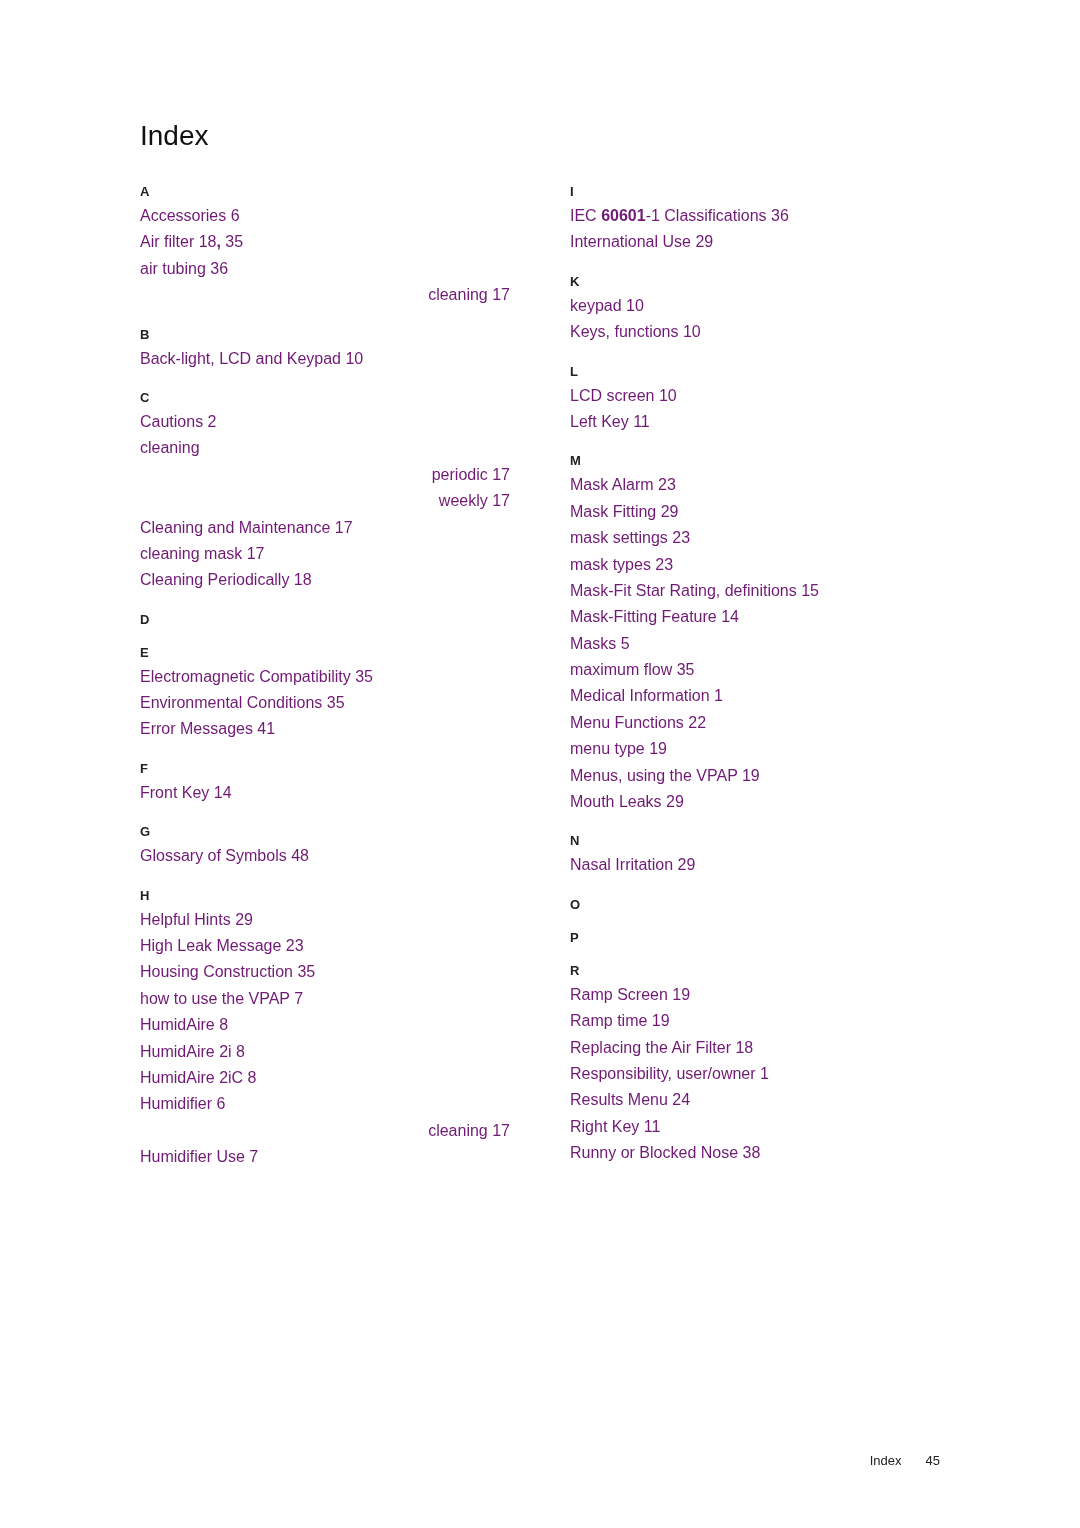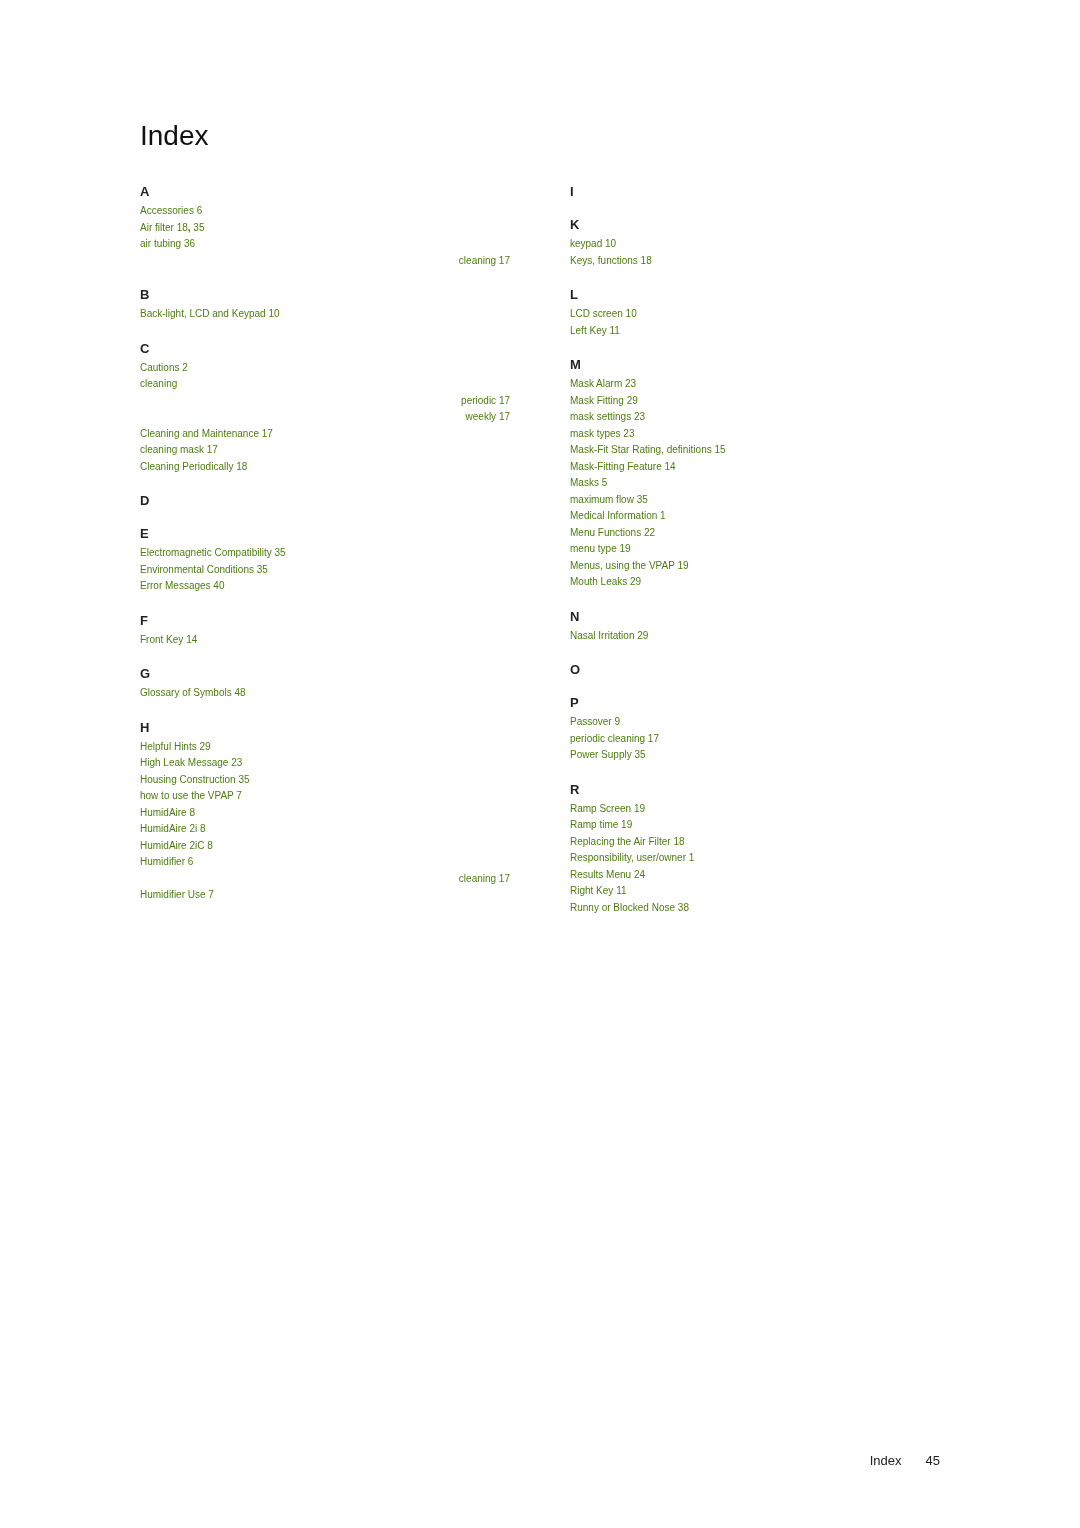--- a/index.html
+++ b/index.html
@@ -38,23 +38,23 @@
       margin-bottom: 18px;
     }
 
     .section-letter {
       font-weight: bold;
       font-size: 13px;
       margin-bottom: 4px;
     }
 
     .section-items {
-      font-size: 10px;
+      font-size: 16px;
       line-height: 1.65;
-      color: #4d7c0f;
+      color: #701a75;
     }
 
     .section-items .sub {
       padding-left: 20px;
       display: block;
       text-align: right;
     }
 
     .page-footer {
       position: absolute;
@@ -113,21 +113,21 @@
 
       <div class="section">
         <div class="section-letter">D</div>
       </div>
 
       <div class="section">
         <div class="section-letter">E</div>
         <div class="section-items">
           <span>Electromagnetic Compatibility 35<br></span>
           <span>Environmental Conditions 35<br></span>
-          <span>Error Messages 40</span>
+          <span>Error Messages 41</span>
         </div>
       </div>
 
       <div class="section">
         <div class="section-letter">F</div>
         <div class="section-items">
           <span>Front Key 14</span>
         </div>
       </div>
 
@@ -153,27 +153,31 @@
           <span>Humidifier Use 7</span>
         </div>
       </div>
 
     </div>
 
     <div class="col">
 
       <div class="section">
         <div class="section-letter">I</div>
+        <div class="section-items">
+          <span>IEC <strong>60601</strong>-1 Classifications 36<br></span>
+          <span>International Use 29</span>
+        </div>
       </div>
 
       <div class="section">
         <div class="section-letter">K</div>
         <div class="section-items">
           <span>keypad 10<br></span>
-          <span>Keys, functions 18</span>
+          <span>Keys, functions 10</span>
         </div>
       </div>
 
       <div class="section">
         <div class="section-letter">L</div>
         <div class="section-items">
           <span>LCD screen 10<br></span>
           <span>Left Key 11</span>
         </div>
       </div>
@@ -203,25 +207,20 @@
           <span>Nasal Irritation 29</span>
         </div>
       </div>
 
       <div class="section">
         <div class="section-letter">O</div>
       </div>
 
       <div class="section">
         <div class="section-letter">P</div>
-        <div class="section-items">
-          <span>Passover 9<br></span>
-          <span>periodic cleaning 17<br></span>
-          <span>Power Supply 35</span>
-        </div>
       </div>
 
       <div class="section">
         <div class="section-letter">R</div>
         <div class="section-items">
           <span>Ramp Screen 19<br></span>
           <span>Ramp time 19<br></span>
           <span>Replacing the Air Filter 18<br></span>
           <span>Responsibility, user/owner 1<br></span>
           <span>Results Menu 24<br></span>

